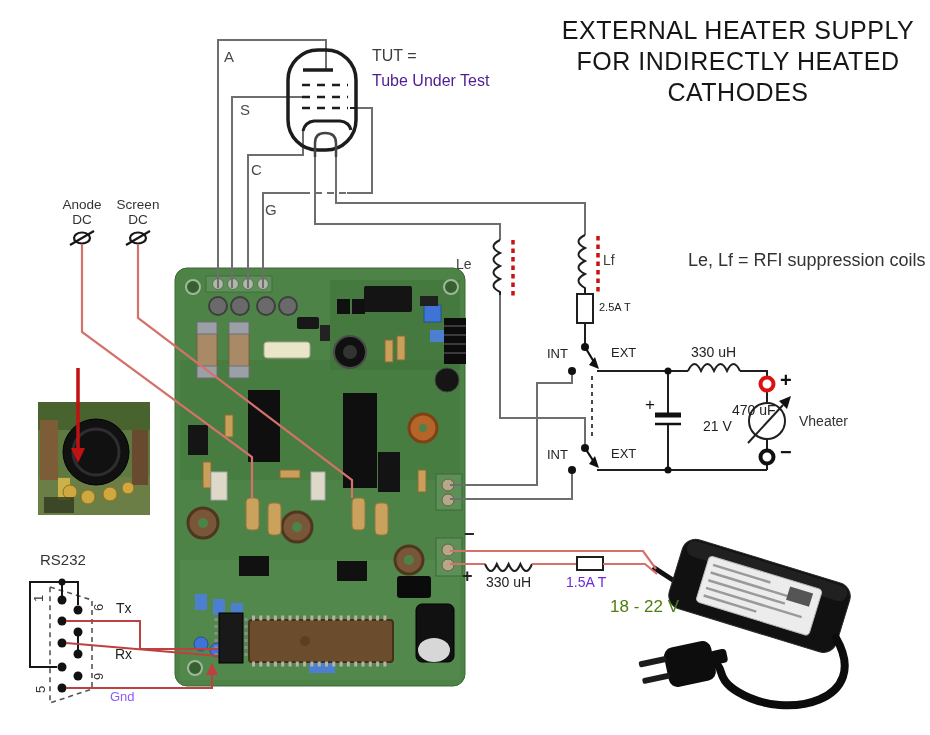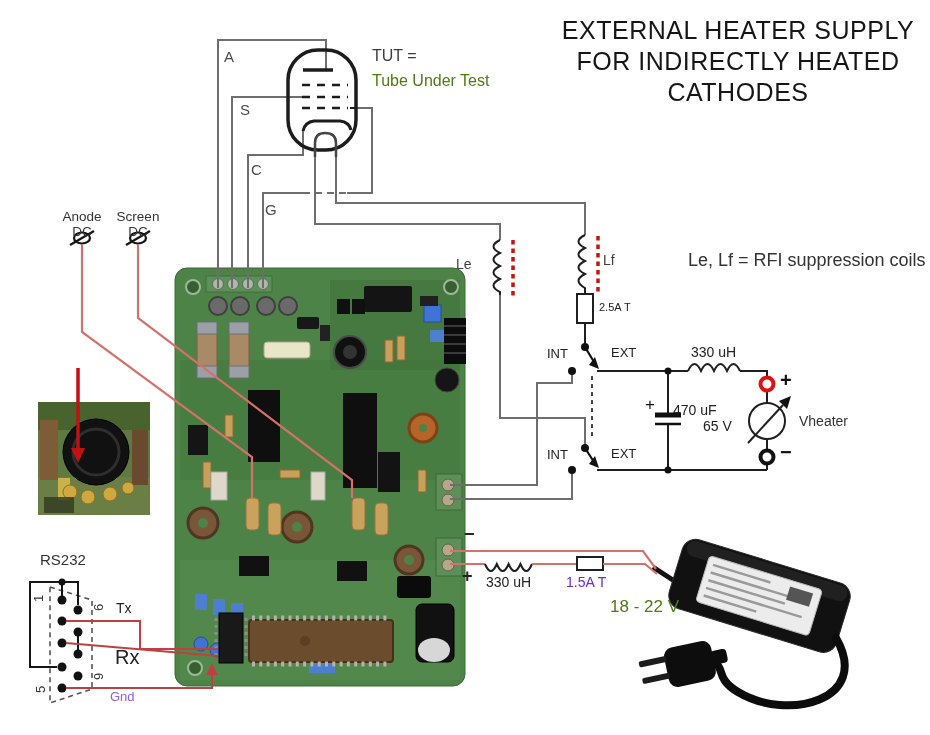--- a/index.html
+++ b/index.html
@@ -1,20 +1,20 @@
 <!DOCTYPE html>
 <html><head>
 <meta charset="utf-8">
 <style>
   html,body{margin:0;padding:0;background:#fff;}
   .stage{position:relative;width:930px;height:735px;background:#ffffff;overflow:hidden;
          font-family:Liberation Sans, sans-serif;color:#1f1f1f;}
   .stage svg{position:absolute;left:0;top:0;}
   .lbl{position:absolute;white-space:nowrap;line-height:1.15;}
-  .c{text-align:center;margin-top:12px;}
+  .c{text-align:center;}
   .rot{transform:rotate(-90deg);transform-origin:center center;}
   .title-line{position:absolute;left:553px;width:370px;text-align:center;
               font-size:25px;color:#161616;letter-spacing:.5px;}
 </style>
 </head>
 <body>
 
 <div class="stage">
 
 <svg width="930" height="735" viewBox="0 0 930 735">
@@ -288,21 +288,21 @@
     </g>
     <polygon points="212,663 206,675 218,675" fill="#bf4040"></polygon>
   </g>
 </svg>
 
   <div class="title-line" style="top:16px">EXTERNAL HEATER SUPPLY</div>
   <div class="title-line" style="top:78px">CATHODES</div>
   <div class="title-line" style="top:47px">FOR INDIRECTLY HEATED</div>
 
   <div class="lbl" style="left:372px;top:47px;font-size:16px;color:#3d3d3d">TUT =</div>
-  <div class="lbl" style="left:372px;top:72px;font-size:16px;color:#4d7c0f">Tube Under Test</div>
+  <div class="lbl" style="left:372px;top:72px;font-size:16px;color:#4c1d95">Tube Under Test</div>
 
   <div class="lbl" style="left:224px;top:48px;font-size:15px;color:#4a4a4a">A</div>
   <div class="lbl" style="left:240px;top:101px;font-size:15px;color:#4a4a4a">S</div>
   <div class="lbl" style="left:251px;top:161px;font-size:15px;color:#4a4a4a">C</div>
   <div class="lbl" style="left:265px;top:201px;font-size:15px;color:#4a4a4a">G</div>
 
   <div class="lbl c" style="left:52px;top:197px;width:60px;font-size:13.5px;color:#333">Anode</div>
   <div class="lbl c" style="left:52px;top:212px;width:60px;font-size:13.5px;color:#333">DC</div>
   <div class="lbl c" style="left:108px;top:197px;width:60px;font-size:13.5px;color:#333">Screen</div>
   <div class="lbl c" style="left:108px;top:212px;width:60px;font-size:13.5px;color:#333">DC</div>
@@ -311,34 +311,34 @@
   <div class="lbl" style="left:603px;top:252px;font-size:14px;color:#3d3d3d">Lf</div>
   <div class="lbl" style="left:688px;top:250px;font-size:18px;color:#333">Le, Lf = RFI suppression coils</div>
 
   <div class="lbl" style="left:599px;top:301px;font-size:11px;color:#222">2.5A T</div>
   <div class="lbl" style="left:547px;top:347px;font-size:13px;color:#222">INT</div>
   <div class="lbl" style="left:611px;top:346px;font-size:13px;color:#222">EXT</div>
   <div class="lbl" style="left:547px;top:448px;font-size:13px;color:#222">INT</div>
   <div class="lbl" style="left:611px;top:447px;font-size:13px;color:#222">EXT</div>
   <div class="lbl" style="left:691px;top:344px;font-size:14px;color:#222">330 uH</div>
   <div class="lbl" style="left:645px;top:395px;font-size:17px;color:#111">+</div>
-  <div class="lbl" style="left:673px;top:402px;font-size:14px;color:#222">470 uF</div>
-  <div class="lbl" style="left:703px;top:418px;font-size:14px;color:#222">65 V</div>
+  <div class="lbl" style="left:732px;top:402px;font-size:14px;color:#222">470 uF</div>
+  <div class="lbl" style="left:703px;top:418px;font-size:14px;color:#222">21 V</div>
   <div class="lbl" style="left:780px;top:369px;font-size:20px;font-weight:bold;color:#111">+</div>
   <div class="lbl" style="left:780px;top:441px;font-size:20px;font-weight:bold;color:#111">−</div>
   <div class="lbl" style="left:799px;top:413px;font-size:14px;color:#333">Vheater</div>
 
   <div class="lbl" style="left:464px;top:524px;font-size:18px;font-weight:bold;color:#222">−</div>
   <div class="lbl" style="left:462px;top:566px;font-size:18px;font-weight:bold;color:#222">+</div>
   <div class="lbl" style="left:486px;top:574px;font-size:14px;color:#222">330 uH</div>
   <div class="lbl" style="left:566px;top:574px;font-size:14px;color:#6d28d9">1.5A T</div>
   <div class="lbl" style="left:610px;top:597px;font-size:17px;color:#4d7c0f">18 - 22 V</div>
 
   <div class="lbl" style="left:40px;top:551px;font-size:15px;color:#333">RS232</div>
   <div class="lbl rot" style="left:31px;top:591px;width:16px;font-size:13px;color:#333;text-align:center">1</div>
   <div class="lbl rot" style="left:91px;top:600px;width:16px;font-size:13px;color:#333;text-align:center">6</div>
   <div class="lbl rot" style="left:33px;top:682px;width:16px;font-size:13px;color:#333;text-align:center">5</div>
   <div class="lbl rot" style="left:91px;top:669px;width:16px;font-size:13px;color:#333;text-align:center">9</div>
   <div class="lbl" style="left:116px;top:600px;font-size:14px;color:#222">Tx</div>
-  <div class="lbl" style="left:115px;top:646px;font-size:20px;color:#222">Rx</div>
+  <div class="lbl" style="left:115px;top:646px;font-size:14px;color:#222">Rx</div>
   <div class="lbl" style="left:110px;top:690px;font-size:13px;color:#8b5cf6">Gnd</div>
 
 </div>
 
 </body></html>

